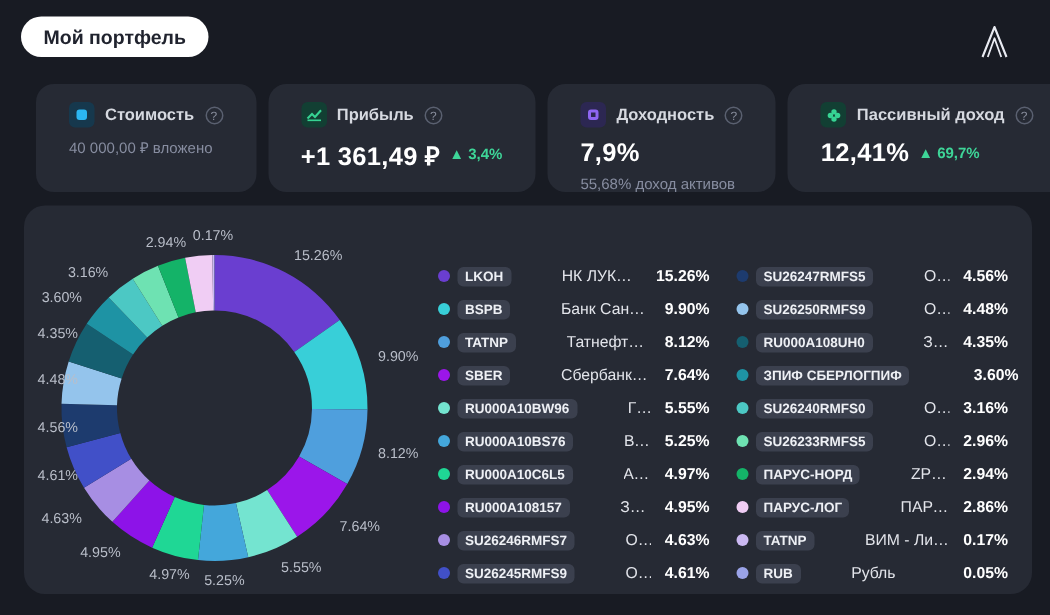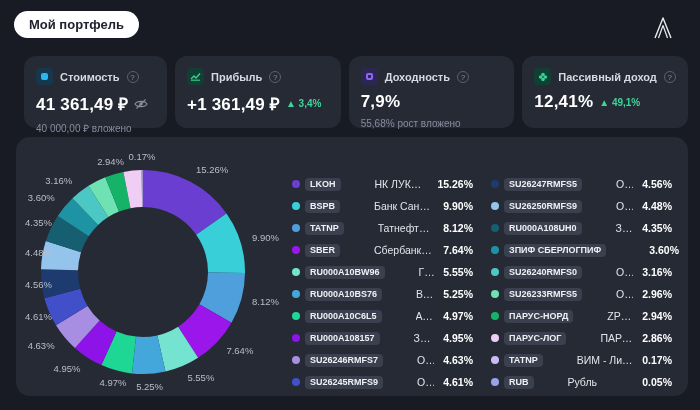--- a/index.html
+++ b/index.html
@@ -15,21 +15,21 @@
   .topbar { display:flex; align-items:flex-start; justify-content:space-between; padding:11px 14px 0 14px; }
   .pill-btn {
     background:#ffffff; color:#20232e; font-weight:bold; font-size:13px;
     border:none; border-radius:15px; padding:6px 15px; cursor:pointer;
   }
   .logo { width:34px; height:34px; margin-right:6px; }
 
   
   .cards { display:flex; gap:8px; margin:11px 12px 0 24px; }
   .card {
-    background:#262a34; border-radius:12px; padding:12px 12px; height:72px;
+    background:#262a34; border-radius:12px; padding:12px 22px; height:72px;
     flex:1 1 0;
   }
   .card:first-child { flex:0.84 1 0; }
   .card-head { display:flex; align-items:center; gap:7px; }
   .ico {
     width:17px; height:17px; border-radius:4px; display:flex; align-items:center; justify-content:center; flex:none;
   }
   .ico-value { background:#16384d; }
   .ico-value i { display:block; width:7px; height:7px; background:#2bb6f2; border-radius:2px; }
   .ico-profit, .ico-passive { background:#123f33; }
@@ -82,28 +82,20 @@
 
 <div class="cards">
 
   <div class="card">
     <div class="card-head">
       <span class="ico ico-value">
           <i></i>
         </span>
       <span class="card-label">Стоимость</span>
       <span class="help">?</span>
-    </div>
-    <div class="card-value-row">
-      <span class="card-value">41 361,49 ₽</span>
-      <svg class="eye" width="14" height="12" viewBox="0 0 14 12">
-        <path d="M1 6 C3 2.5 11 2.5 13 6 C11 9.5 3 9.5 1 6 Z" fill="none" stroke="#8a8f9e" stroke-width="1.1"></path>
-        <circle cx="7" cy="6" r="1.7" fill="#8a8f9e"></circle>
-        <line x1="2.5" y1="10.5" x2="11.5" y2="1.5" stroke="#8a8f9e" stroke-width="1.1"></line>
-      </svg>
     </div>
     <div class="card-sub">40 000,00 ₽ вложено</div>
   </div>
 
   <div class="card">
     <div class="card-head">
       <span class="ico ico-profit">
         <svg width="11" height="9" viewBox="0 0 11 9">
             <polyline points="1,7 4,4 6,6 10,1.5" fill="none" stroke="#36d393" stroke-width="1.4"></polyline>
             <line x1="1" y1="8.2" x2="10" y2="8.2" stroke="#36d393" stroke-width="1.1"></line>
@@ -125,40 +117,40 @@
         </span>
       <span class="card-label">Доходность</span>
       <span class="help">?</span>
     </div>
     <div class="card-value-row">
       <span class="card-value">7,9%</span>
     </div>
     <div class="card-sub">
       <span>55,68%</span>
       <span> </span>
-      <span>рост вложено</span>
+      <span>доход активов</span>
     </div>
   </div>
 
   <div class="card">
     <div class="card-head">
       <span class="ico ico-passive">
         <svg width="10" height="10" viewBox="0 0 10 10">
             <circle cx="5" cy="2.6" r="1.8" fill="#36d393"></circle>
             <circle cx="2.6" cy="5" r="1.8" fill="#36d393"></circle>
             <circle cx="7.4" cy="5" r="1.8" fill="#36d393"></circle>
             <circle cx="5" cy="7.4" r="1.8" fill="#36d393"></circle>
           </svg>
       </span>
       <span class="card-label">Пассивный доход</span>
       <span class="help">?</span>
     </div>
     <div class="card-value-row">
       <span class="card-value">12,41%</span>
-      <span class="delta-up">▲ <span>49,1%</span></span>
+      <span class="delta-up">▲ <span>69,7%</span></span>
     </div>
   </div>
 
 </div>
 
 <div class="panel">
   <div class="chart-wrap">
     <svg id="donut" width="270" height="257" viewBox="0 0 270 257">
         <path d="M127.0 31.0 A102 102 0 0 1 210.5 74.4 L180.2 95.7 A65 65 0 0 0 127.0 68.0 Z" fill="#6a3ed0"></path>
         <text x="180.0" y="34.0" text-anchor="start" class="donut-label">15.26%</text>

